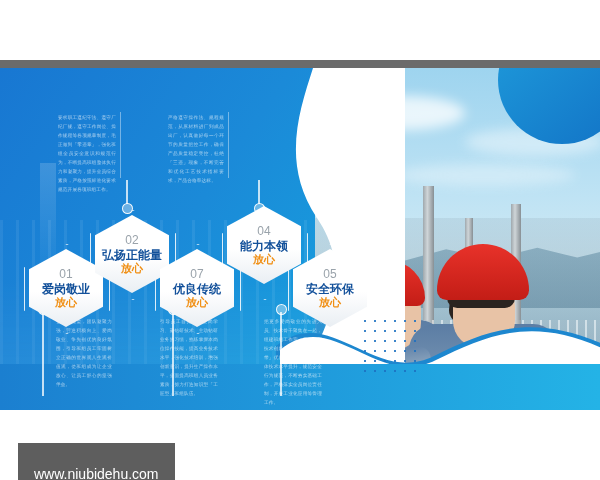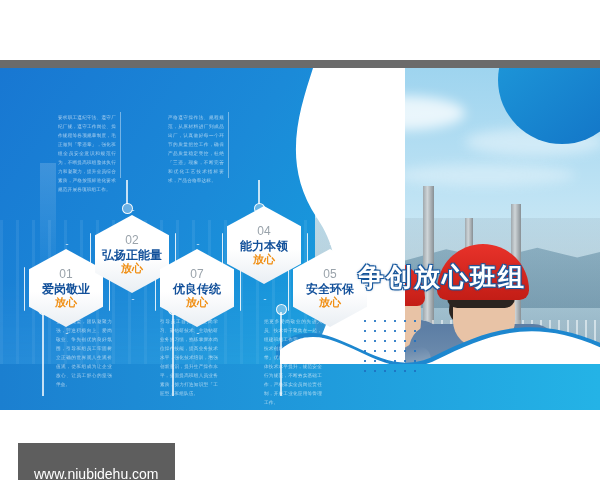--- a/index.html
+++ b/index.html
@@ -169,21 +169,20 @@
     <div class="wave-sep"></div>
 
     <div class="bottom-wave-blue"></div>
     <div class="bottom-wave"></div>
 
     <div class="sweep"></div>
 
     <div class="dot-grid"></div>
 
     <div class="headline">
-      <div class="hl-line hl-1">争创放心班组</div>
     </div>
 
     <div class="para-div" style="left:120px;top:44px;height:66px;"></div>
     <div class="para-div" style="left:228px;top:44px;height:66px;"></div>
     <div class="para-div" style="left:330px;top:44px;height:66px;"></div>
 
     <div class="para" style="left:58px;top:46px;width:58px;">要求职工遵纪守法、遵守厂纪厂规，遵守工作岗位、操作规程等各项规章制度，毛正做到「零违章」，强化班组全员安全意识和规范行为，不断提高班组整体执行力和凝聚力，提升全员综合素质，严格按照标准化要求规范开展各项班组工作。</div>
     <div class="para" style="left:168px;top:46px;width:56px;">严格遵守操作法、规程规范，从原材料进厂到成品出厂，认真做好每一个环节的质量把控工作，确保产品质量稳定受控，杜绝「三违」现象，不断完善和优化工艺技术指标要求，产品合格率达标。</div>
 
     <div class="para" style="left:56px;top:250px;width:56px;">弘扬正能量，团队凝聚力强，营造积极向上、爱岗敬业、争先创优的良好氛围，引导班组员工牢固树立正确的世界观人生观价值观，使班组成为让企业放心、让员工舒心的坚强堡垒。</div>

